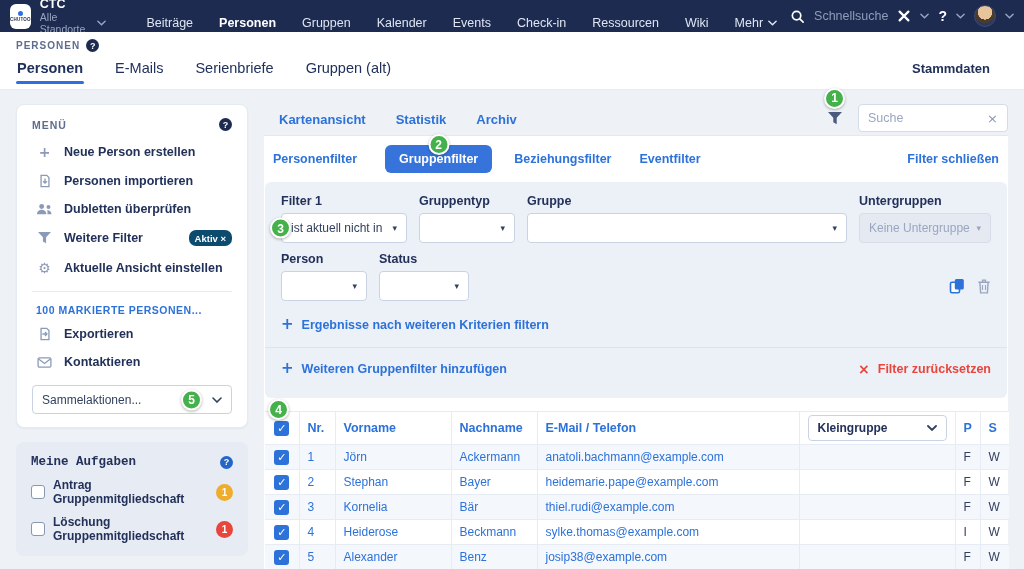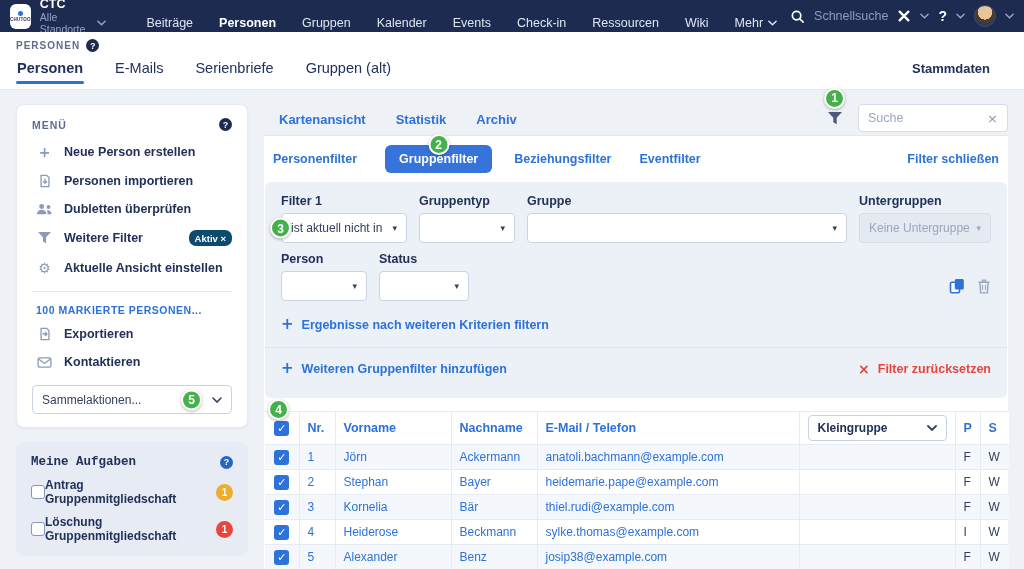--- a/index.html
+++ b/index.html
@@ -55,21 +55,21 @@
   .select { position:relative; display:flex; align-items:center; background:#fff; border:1px solid #c9d3e3; border-radius:4px;
             height:29px; padding:0 9px; font-size:12px; color:#33415f; cursor:pointer; }
   .sel-val { flex:1; white-space:nowrap; overflow:hidden; }
   .caret { color:#33415f; font-size:9px; margin-left:6px; }
   .bulk { margin-top:9px; }
   .gbadge { width:21px; height:21px; border-radius:50%; background:#45b14b; border:2px solid #fff; color:#fff; font-size:12px; font-weight:bold;
             display:flex; align-items:center; justify-content:center; box-shadow:0 1px 3px rgba(0,0,0,.3); position:absolute; z-index:6; }
   .badge5 { left:148px; top:50%; transform:translateY(-50%); }
   .tasks-card { background:#e7ebf4; }
   .task-title { font-size:12.5px; font-weight:bold; color:#22315a;font-family:Liberation Mono, monospace; }
-  .task-item { display:flex; align-items:center; gap:0; margin-top:9px; font-size:12px; font-weight:bold; color:#22315a; }
+  .task-item { display:flex; align-items:center; gap:8px; margin-top:9px; font-size:12px; font-weight:bold; color:#22315a; }
   .cbox { width:14px; height:14px; border:1.5px solid #8a97b4; border-radius:3px; background:#fff; cursor:pointer; flex:none; }
   .count-badge { width:17px; height:17px; border-radius:50%; color:#fff; font-size:10px; font-weight:bold;
                  display:flex; align-items:center; justify-content:center; flex:none; }
 
   
   .main { flex:1; display:flex; flex-direction:column; min-width:0; }
   .main-tabs-row { display:flex; align-items:flex-end; position:relative; height:32px; border-bottom:1px solid #e3e9f1; }
   .main-tab { font-size:13px; font-weight:bold; color:#2d72d9; padding:8px 15px; cursor:pointer; }
   .main-tab.active { background:#fff; color:#22315a; border:1px solid #e3e9f1; border-bottom:1px solid #fff;
                      border-radius:6px 6px 0 0; margin-bottom:-1px; }

